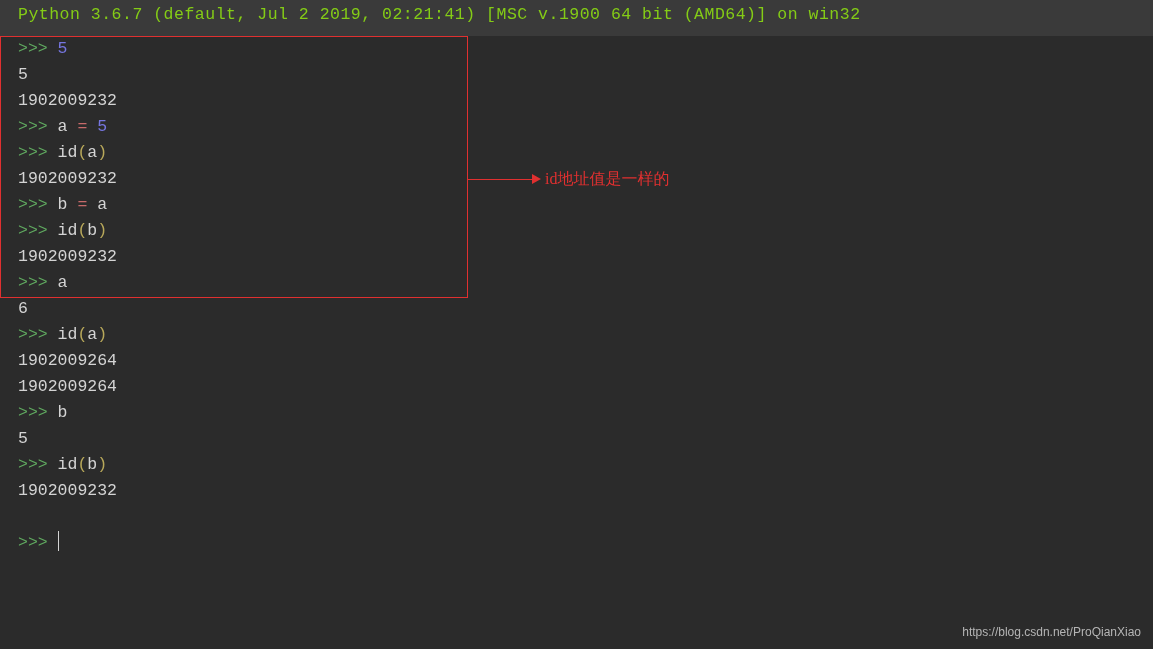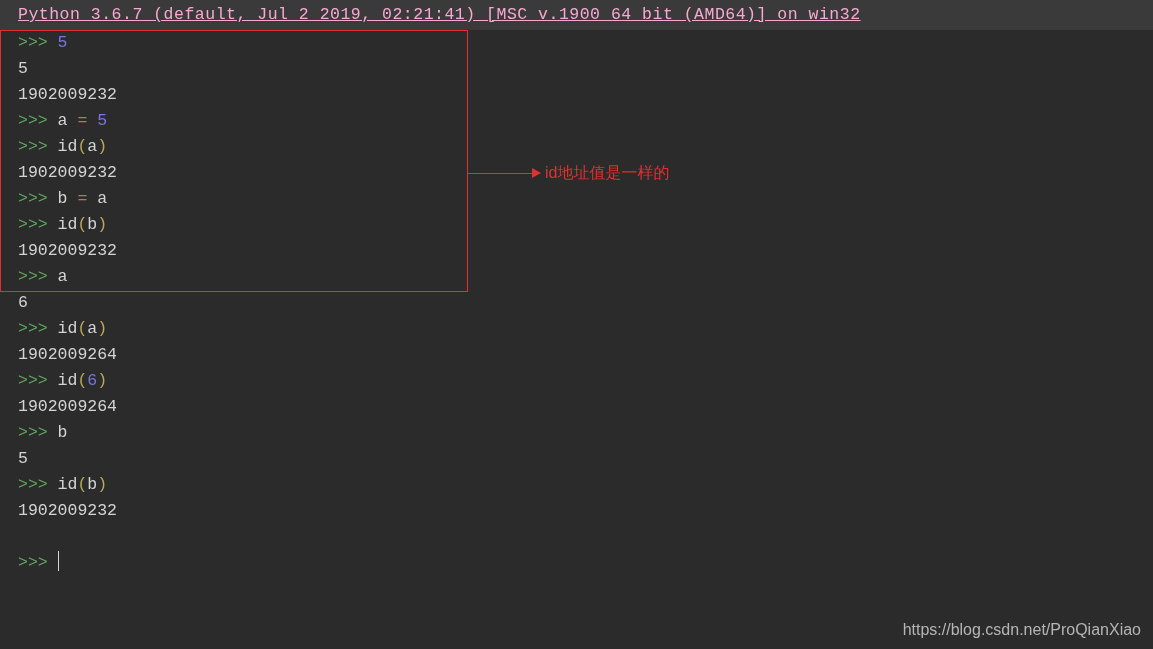--- a/index.html
+++ b/index.html
@@ -12,24 +12,23 @@
       height: 649px;
       overflow: hidden;
       position: relative;
     }
     .terminal {
       padding: 0;
       line-height: 26px;
     }
     .header-line {
       background: #3a3a3a;
-      color: #f9a8d4;
-      padding: 2px 8px 2px 18px;
+      color: #84cc16;
+      padding: 2px 8px 8px 18px;
       letter-spacing: 0.5px;
-      text-decoration: underline;
     }
     .content {
       padding: 0 8px 0 18px;
       position: relative;
     }
     .line { white-space: pre; }
     .prompt { color: #5fa85f; }
     .number { color: #7676e0; }
     .operator { color: #c76a6a; }
     .paren { color: #b8a85a; }
@@ -64,41 +63,41 @@
     .arrow-head {
       width: 0; height: 0;
       border-top: 5px solid transparent;
       border-bottom: 5px solid transparent;
       border-left: 9px solid #e03030;
     }
     .annotation {
       color: #e03030;
       font-size: 16px;
       margin-left: 4px;
-      font-family: Liberation Sans, sans-serif;
+      font-family: Liberation Serif, serif;
     }
 
     .cursor-line {
       margin-top: 26px;
     }
     .cursor {
       display: inline-block;
       width: 1.5px;
       height: 20px;
       background: #d4d4d4;
       vertical-align: text-bottom;
       margin-bottom: 1px;
     }
 
     .watermark {
       position: absolute;
       right: 12px;
       bottom: 10px;
       color: #b5b5b5;
-      font-size: 16px;
+      font-size: 12px;
       font-family: Arial, sans-serif;
     }
   </style>
 </head>
 <body>
 
 <div class="terminal">
   <div class="header-line">Python 3.6.7 (default, Jul  2 2019, 02:21:41) [MSC v.1900 64 bit (AMD64)] on win32</div>
 
   <div class="content">
@@ -127,21 +126,20 @@
     <div class="line"><span class="prompt">&gt;&gt;&gt; </span><span class="funccall">id</span><span class="paren">(</span><span class="ident">b</span><span class="paren">)</span></div>
     <div class="line output">1902009232</div>
 
 
     <div class="line"><span class="prompt">&gt;&gt;&gt; </span><span class="ident">a</span></div>
     <div class="line output">6</div>
 
     <div class="line"><span class="prompt">&gt;&gt;&gt; </span><span class="funccall">id</span><span class="paren">(</span><span class="ident">a</span><span class="paren">)</span></div>
     <div class="line output">1902009264</div>
 
-    <div class="line"><span class="prompt">&gt;&gt;&gt; </span><span class="funccall">id</span><span class="paren">(</span><span class="number">6</span><span class="paren">)</span></div>
     <div class="line output">1902009264</div>
 
     <div class="line"><span class="prompt">&gt;&gt;&gt; </span><span class="ident">b</span></div>
     <div class="line output">5</div>
 
     <div class="line"><span class="prompt">&gt;&gt;&gt; </span><span class="funccall">id</span><span class="paren">(</span><span class="ident">b</span><span class="paren">)</span></div>
     <div class="line output">1902009232</div>
 
     <div class="line cursor-line"><span class="prompt">&gt;&gt;&gt; </span><span class="cursor"></span></div>
 

